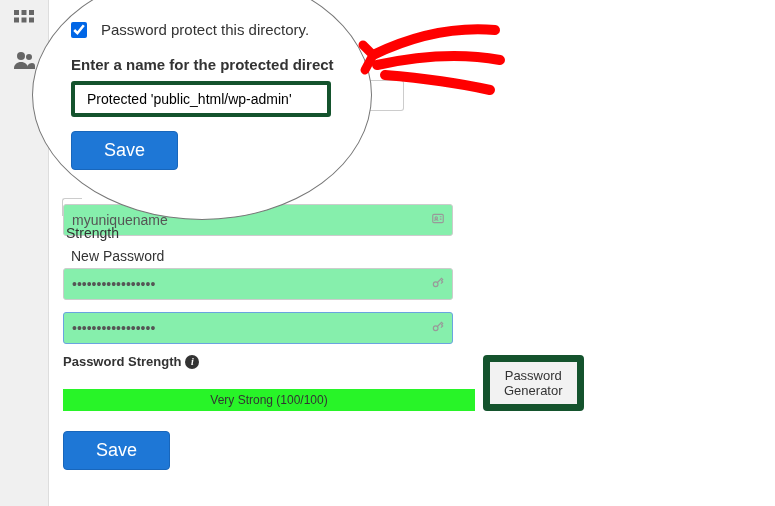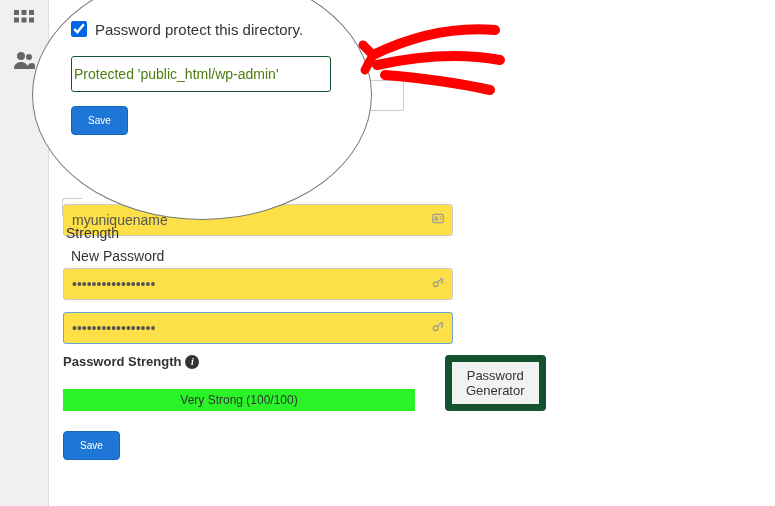--- a/index.html
+++ b/index.html
@@ -52,21 +52,21 @@
       margin-left: 8px;
     }
     .input {
       width: 390px;
       height: 32px;
       border: 1px solid #ccc;
       border-radius: 3px;
       padding: 4px 8px;
       font-size: 14px;
       color: #555;
-      background: #fde047;
+      background: #86efac;
       position: relative;
     }
     .input-wrap {
       position: relative;
       width: 390px;
     }
     .input-icon {
       position: absolute;
       right: 8px;
       top: 50%;
@@ -98,34 +98,34 @@
       background: #333;
       color: #fff;
       border-radius: 50%;
       font-size: 10px;
       align-items: center;
       justify-content: center;
       font-style: italic;
       font-family: Georgia, serif;
     }
     .strength-bar {
-      width: 352px;
+      width: 412px;
       height: 22px;
       background: #28f428;
       display: flex;
       align-items: center;
       justify-content: center;
       font-size: 12px;
       color: #333;
     }
     .btn {
       display: inline-block;
-      padding: 8px 16px;
+      padding: 8px 32px;
       border-radius: 4px;
-      font-size: 10px;
+      font-size: 18px;
       cursor: pointer;
       border: 1px solid transparent;
     }
     .btn-primary {
       background: #1e77d6;
       color: #fff;
       border-color: #1866bb;
     }
     .btn-secondary {
       background: #f2f2f2;
@@ -152,47 +152,47 @@
       overflow: hidden;
     }
     .magnifier-content {
       position: absolute;
       left: 38px;
       top: 50px;
       right: 20px;
     }
     .checkbox-row {
       display: flex;
-      align-items: flex-start;
-      gap: 8px;
+      align-items: center;
+      gap: 14px;
       margin-bottom: 18px;
     }
     .checkbox {
       width: 16px;
       height: 16px;
       accent-color: #0066e6;
     }
     .checkbox-label {
       font-size: 15px;
       color: #333;
     }
     .mag-label {
       font-size: 15px;
       font-weight: 600;
       color: #333;
       margin-bottom: 8px;
     }
     .mag-input {
       width: 260px;
       height: 36px;
-      border: 1px solid #14532d;
+      border: 4px solid #14532d;
       border-radius: 3px;
-      padding: 6px 2px;
-      font-size: 14px;
-      color: #4d7c0f;
+      padding: 6px 12px;
+      font-size: 14px;
+      color: #000000;
     }
     .mag-save {
       margin-top: 14px;
     }
 
     
     .arrow {
       position: absolute;
       left: 355px;
       top: 10px;
@@ -322,20 +322,21 @@
 <div class="bg-input-edge"></div>
 <div class="bg-corner"></div>
 <div class="bg-label-partial">Strength</div>
 
 <div class="magnifier">
   <div class="magnifier-content">
     <div class="checkbox-row">
       <input type="checkbox" class="checkbox" checked="" style="">
       <span class="checkbox-label">Password protect this directory.</span>
     </div>
+    <div class="mag-label">Enter a name for the protected direct</div>
     <input class="mag-input" type="text" value="Protected 'public_html/wp-admin'" style="">
     <div class="mag-save">
       <button class="btn btn-primary">Save</button>
     </div>
   </div>
 </div>
 
 <svg class="arrow" width="160" height="110">
   <path d="M 140 20 Q 80 15 18 45" stroke="#ff0000" stroke-width="10" fill="none" stroke-linecap="round"></path>
   <path d="M 145 50 Q 90 40 22 55" stroke="#ff0000" stroke-width="10" fill="none" stroke-linecap="round"></path>

